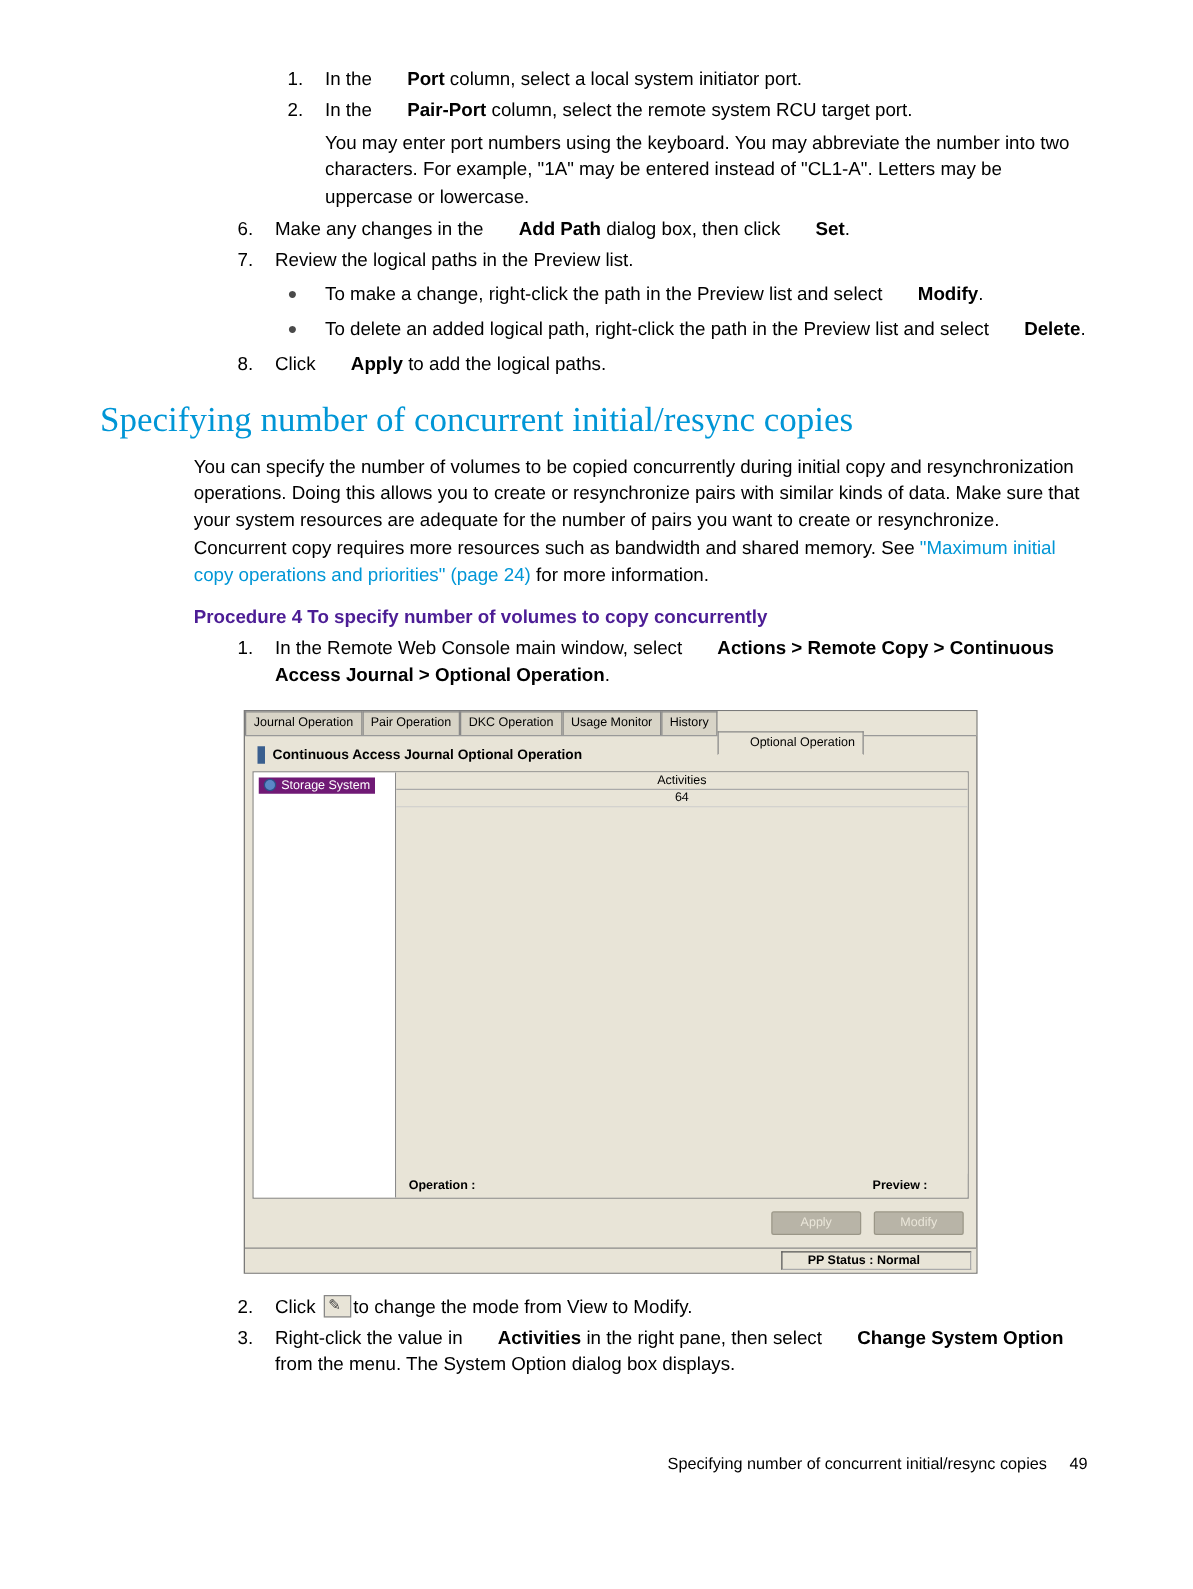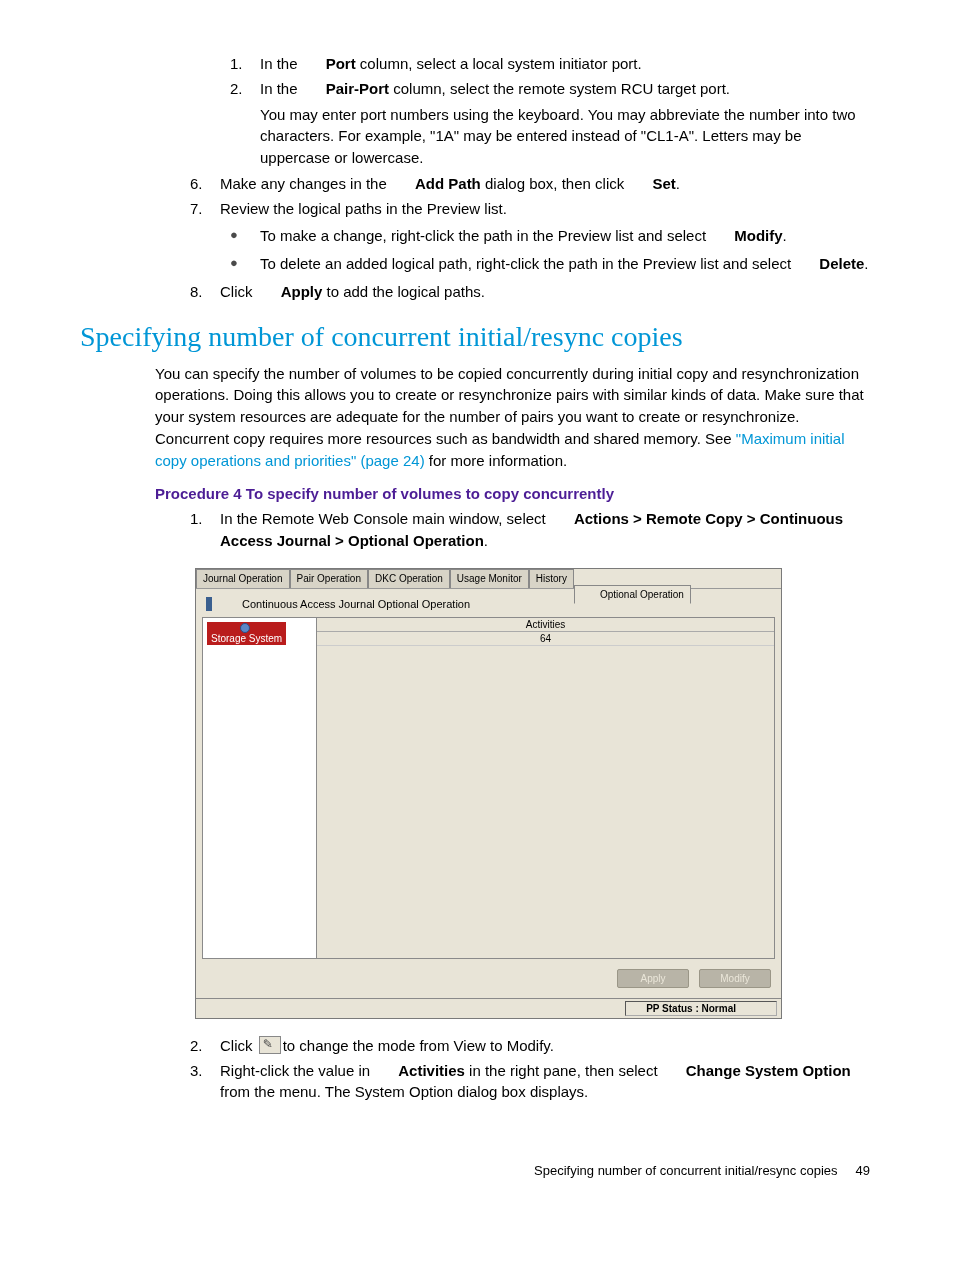--- a/index.html
+++ b/index.html
@@ -114,42 +114,41 @@
     display: flex;
     align-items: center;
     padding: 8px 10px 6px 10px;
   }
   .fig-bar {
     width: 6px;
     height: 14px;
     background: #3A5F8F;
     margin-right: 6px;
   }
-  .fig-subtitle { font-weight: normal; font-size: 11px; margin-left: 24px; }
+  .fig-subtitle { font-weight: bold; font-size: 11px; }
   .fig-main {
     display: flex;
     margin: 0 6px 4px 6px;
     border: 1px solid #8a8a8a;
     height: 340px;
     background: #E8E4D7;
   }
   .fig-tree {
     width: 105px;
     border-right: 1px solid #8a8a8a;
     background: #ffffff;
     padding: 4px;
   }
   .tree-item {
     display: inline-flex;
     align-items: center;
-    background: #b91c1c;
+    background: #701a75;
     color: #fff;
     padding: 1px 4px;
     font-size: 10px;
-    flex-direction: column;
   }
   .tree-dot {
     width: 8px; height: 8px;
     background: #5b87c7;
     border: 1px solid #2b4f87;
     border-radius: 50%;
     margin-right: 4px;
     display: inline-block;
   }
   .fig-right {
@@ -339,20 +338,24 @@
         <span class="tree-item">
           <span class="tree-dot"></span>
           <span>Storage System</span>
         </span>
       </div>
       <div class="fig-right">
         <div class="grid-head">Activities</div>
         <div class="grid-cell">64</div>
         <div class="grid-body"></div>
         <div class="preview-body"></div>
+        <div class="status-row">
+          <span>Operation :</span>
+          <span>Preview :</span>
+        </div>
       </div>
     </div>
     <div class="btn-row">
       <div class="fig-btn">Apply</div>
       <div class="fig-btn">Modify</div>
     </div>
     <div class="fig-statusbar">
       <div class="pp-box">PP Status : Normal</div>
     </div>
   </div>

